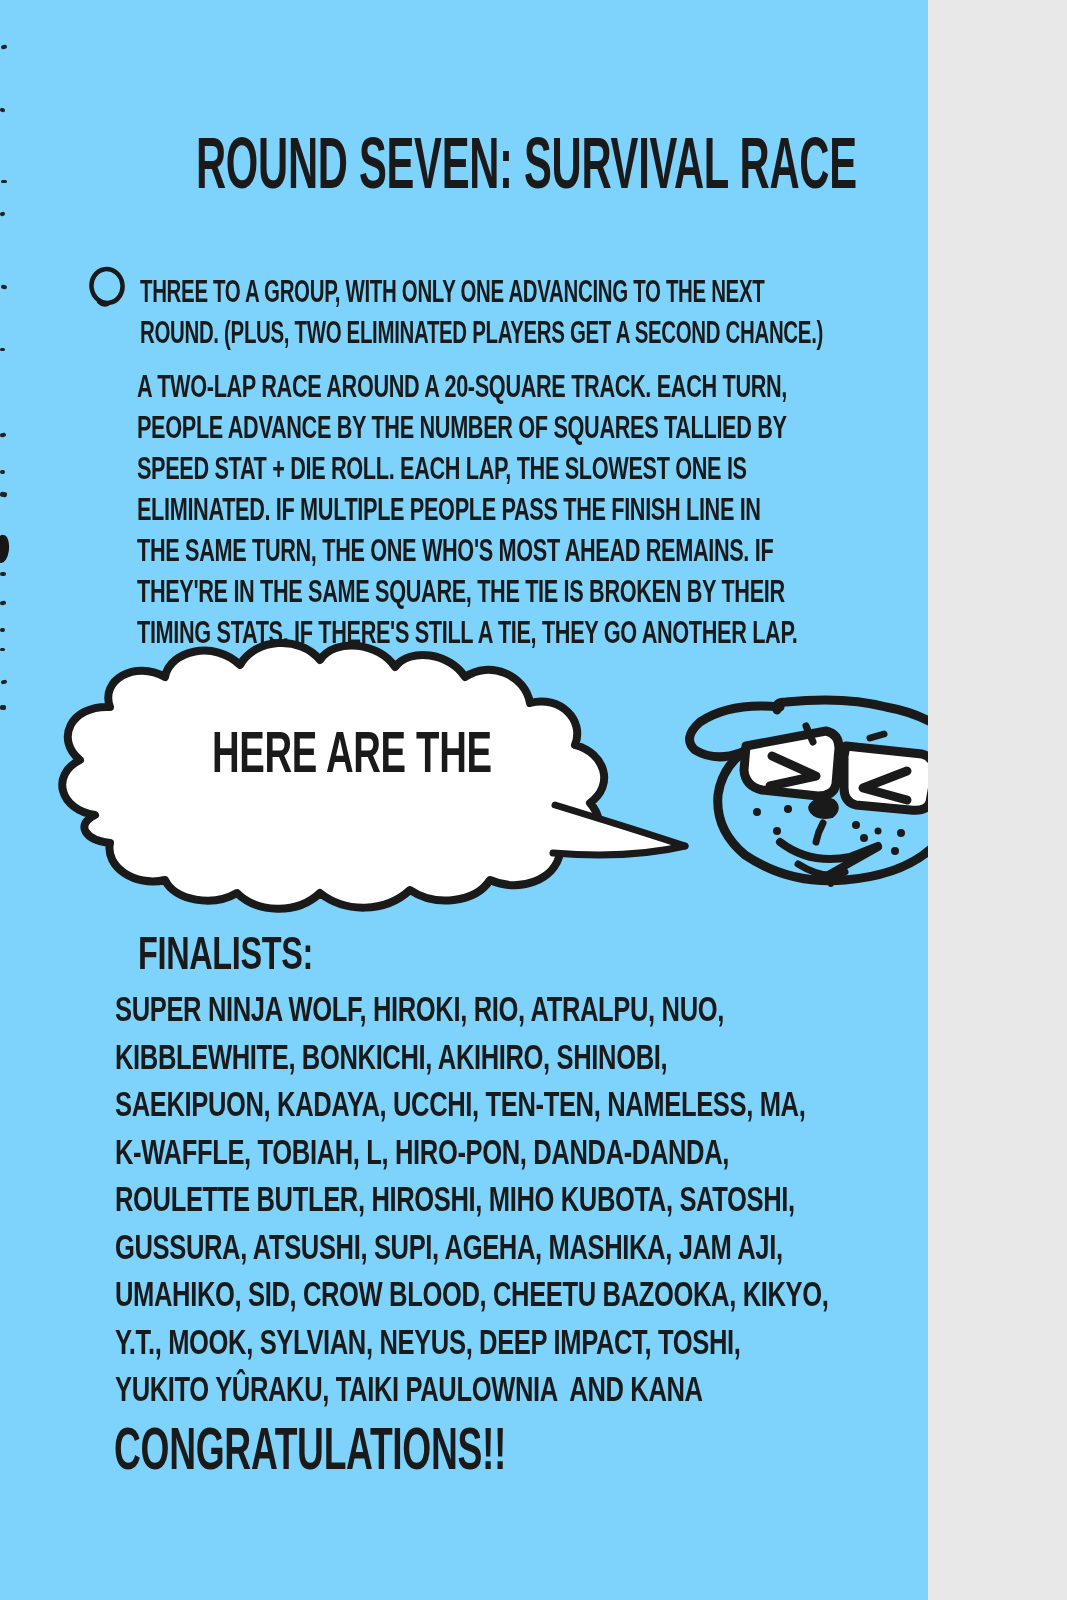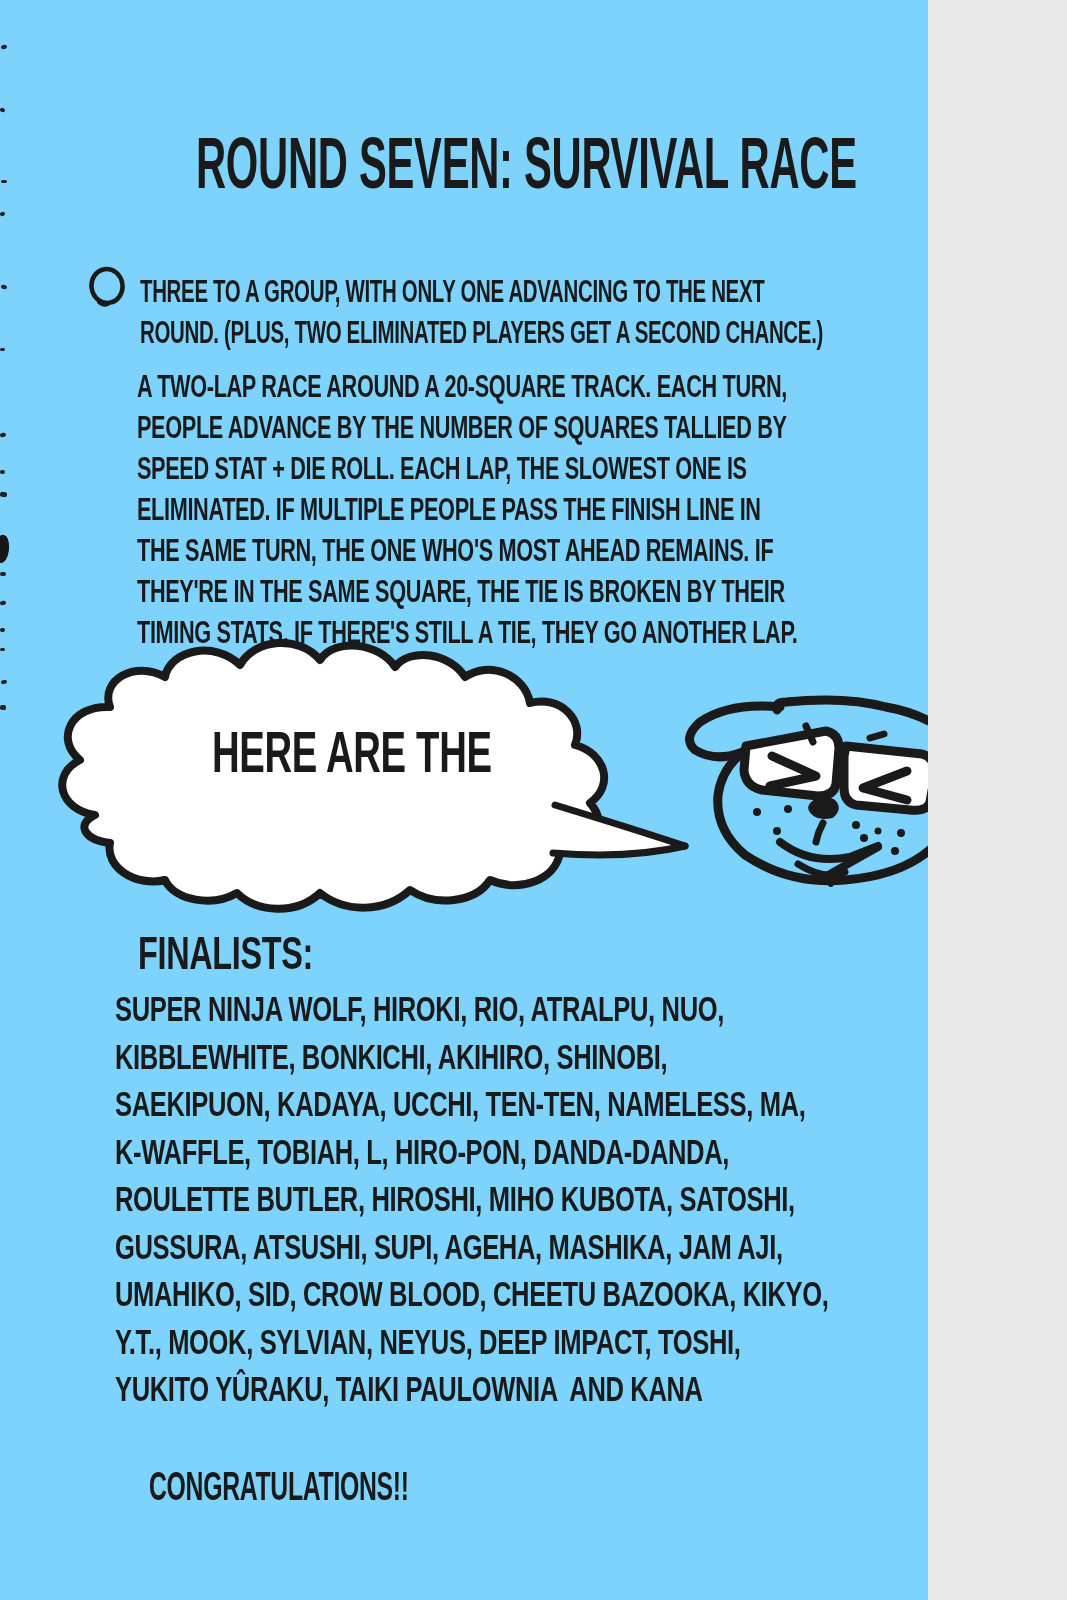--- a/index.html
+++ b/index.html
@@ -164,17 +164,17 @@
     <div class="ln"><span style="--sx:0.73;">KIBBLEWHITE, BONKICHI, AKIHIRO, SHINOBI,</span></div>
     <div class="ln"><span style="--sx:0.73;">SAEKIPUON, KADAYA, UCCHI, TEN-TEN, NAMELESS, MA,</span></div>
     <div class="ln"><span style="--sx:0.73;">K-WAFFLE, TOBIAH, L, HIRO-PON, DANDA-DANDA,</span></div>
     <div class="ln"><span style="--sx:0.73;">ROULETTE BUTLER, HIROSHI, MIHO KUBOTA, SATOSHI,</span></div>
     <div class="ln"><span style="--sx:0.73;">GUSSURA, ATSUSHI, SUPI, AGEHA, MASHIKA, JAM AJI,</span></div>
     <div class="ln"><span style="--sx:0.73;">UMAHIKO, SID, CROW BLOOD, CHEETU BAZOOKA, KIKYO,</span></div>
     <div class="ln"><span style="--sx:0.73;">Y.T., MOOK, SYLVIAN, NEYUS, DEEP IMPACT, TOSHI,</span></div>
     <div class="ln"><span style="--sx:0.73;">YUKITO YÛRAKU, TAIKI PAULOWNIA  AND KANA</span></div>
   </div>
 
-  <div class="abs ln" style="left:114px;top:1464px;font-size:40px;margin-left:35px;">
+  <div class="abs ln" style="left:114px;top:1414px;font-size:60px;">
     <span style="--sx:0.62;">CONGRATULATIONS!!</span>
   </div>
 
 </div>
 
 </body></html>

